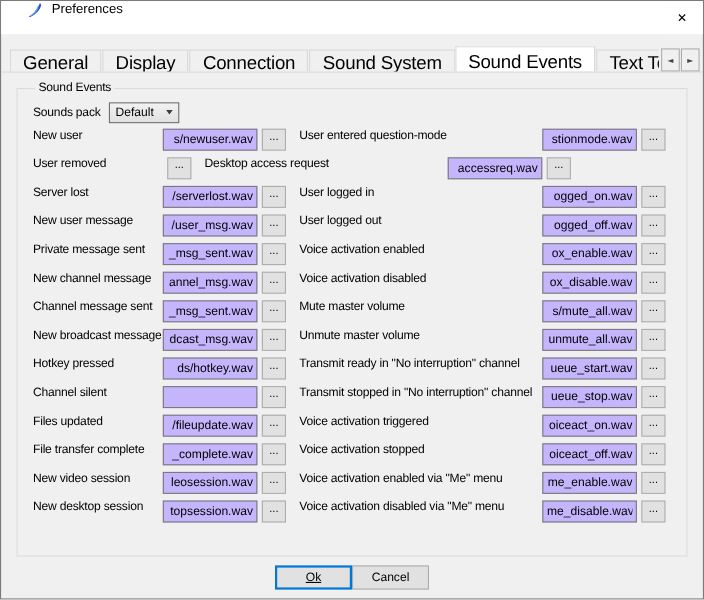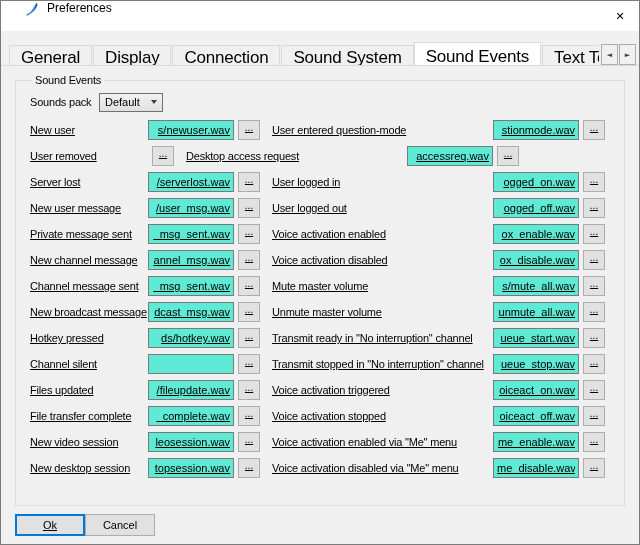--- a/index.html
+++ b/index.html
@@ -71,42 +71,42 @@
     background: linear-gradient(#f2f2f2, #e0e0e0);
     display: flex; align-items: center; padding: 0 5px;
     font-size: 11px; cursor: default;
   }
   .combo-arrow {
     margin-left: auto; width: 0; height: 0;
     border-left: 3.5px solid transparent; border-right: 3.5px solid transparent;
     border-top: 4px solid #3c3c3c;
   }
   
-  .event-row { display: flex; align-items: center; height: 26px; text-decoration: underline; }
+  .event-row { display: flex; align-items: flex-start; height: 26px; }
   .lbl {
     font-size: 11px; letter-spacing: -0.2px;
     white-space: nowrap; overflow: hidden;
   }
   .lbl-l { width: 118px; flex: 0 0 118px; }
   .lbl-r { width: 221px; flex: 0 0 221px; margin-left: 12px; }
   .field {
     width: 86px; flex: 0 0 86px; height: 20px;
-    border: 1px solid #7a7a7a; background: #5eead4;
+    border: 1px solid #7a7a7a; background: #c4b5fd;
     font-family: "Liberation Sans", sans-serif; font-size: 11px;
     padding: 1px 3px; text-align: right;
   }
   .browse {
     width: 22px; flex: 0 0 22px; height: 20px; margin-left: 4px;
     border: 1px solid #adadad; background: #e1e1e1;
     font-family: "Liberation Sans", sans-serif; font-size: 10px;
     padding: 0 0 4px 0; line-height: 1; cursor: default;
   }
   
   .dialog-buttons {
-    display: flex; justify-content: flex-start; gap: 0;
+    display: flex; justify-content: center; gap: 0;
     padding: 8px 0 0 0;
   }
   .btn {
     min-width: 70px; height: 22px;
     border: 1px solid #adadad; background: #e1e1e1;
     font-family: "Liberation Sans", sans-serif; font-size: 11px;
     padding: 0 10px; cursor: default;
   }
   .btn.ok { border: 2px solid #0078d7; text-decoration: underline; }
 </style>

